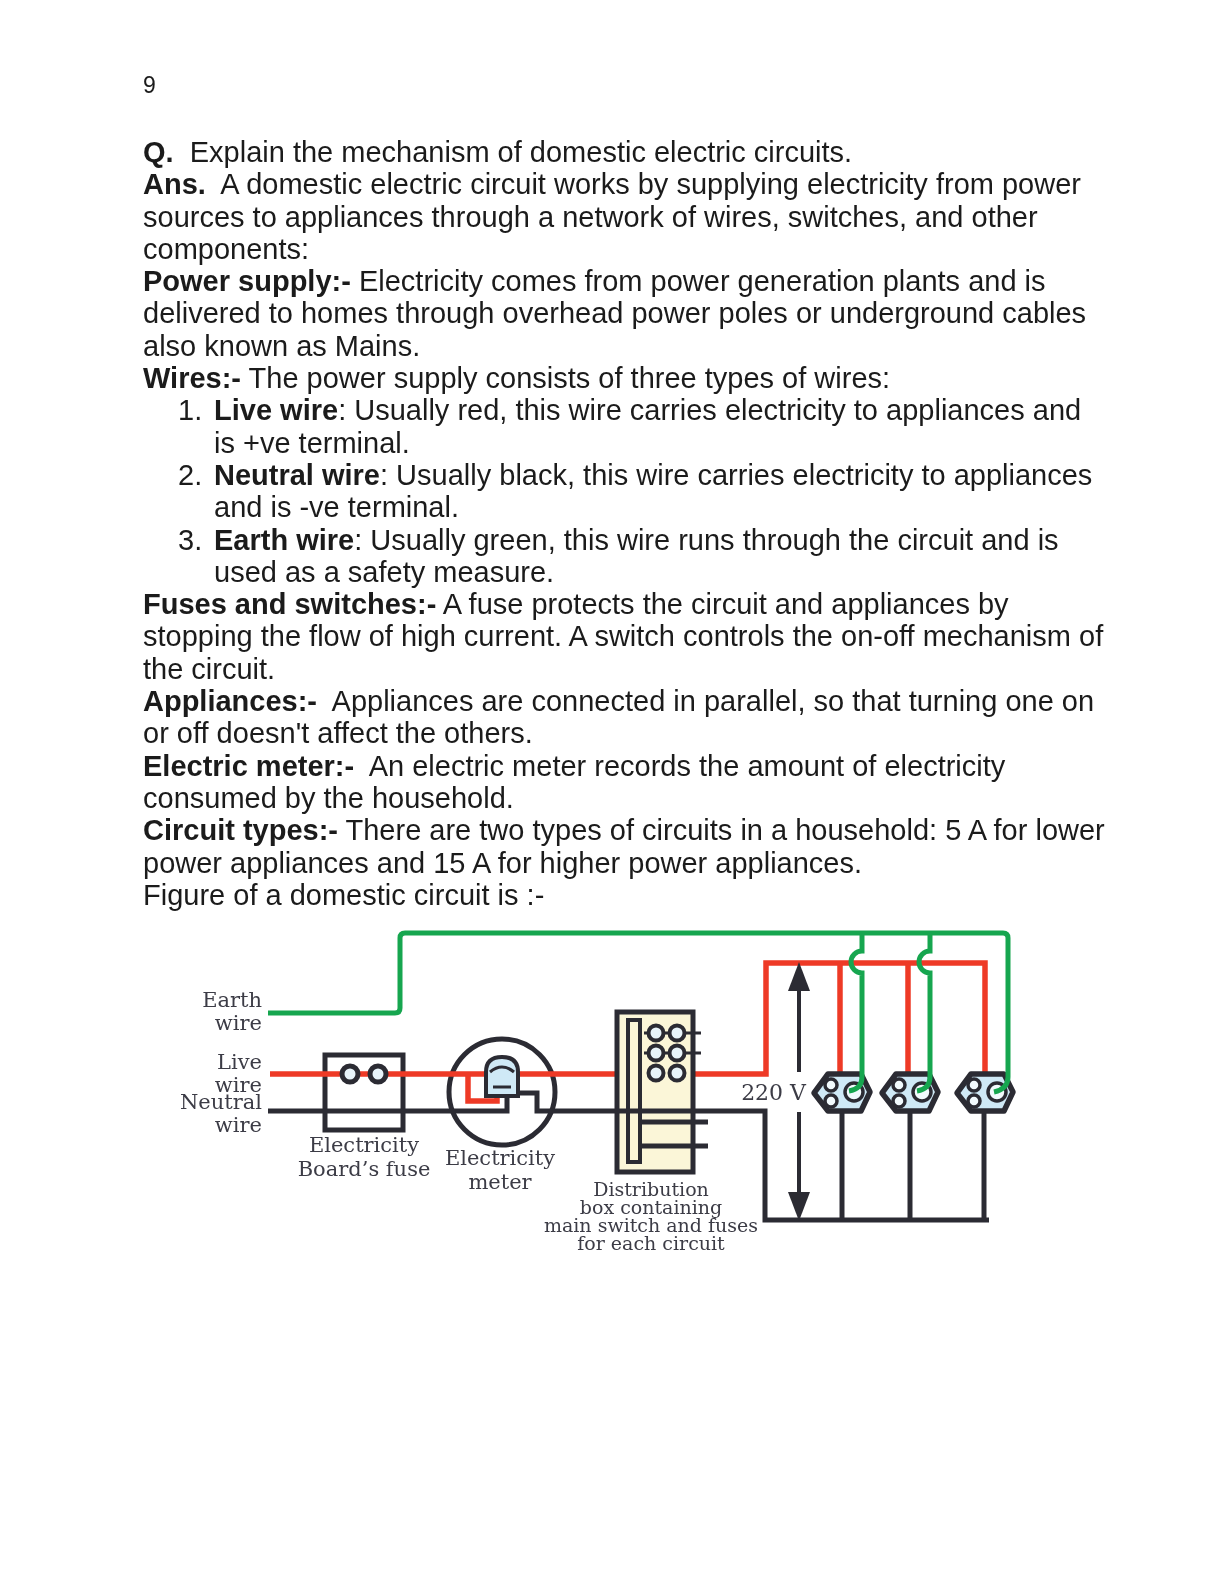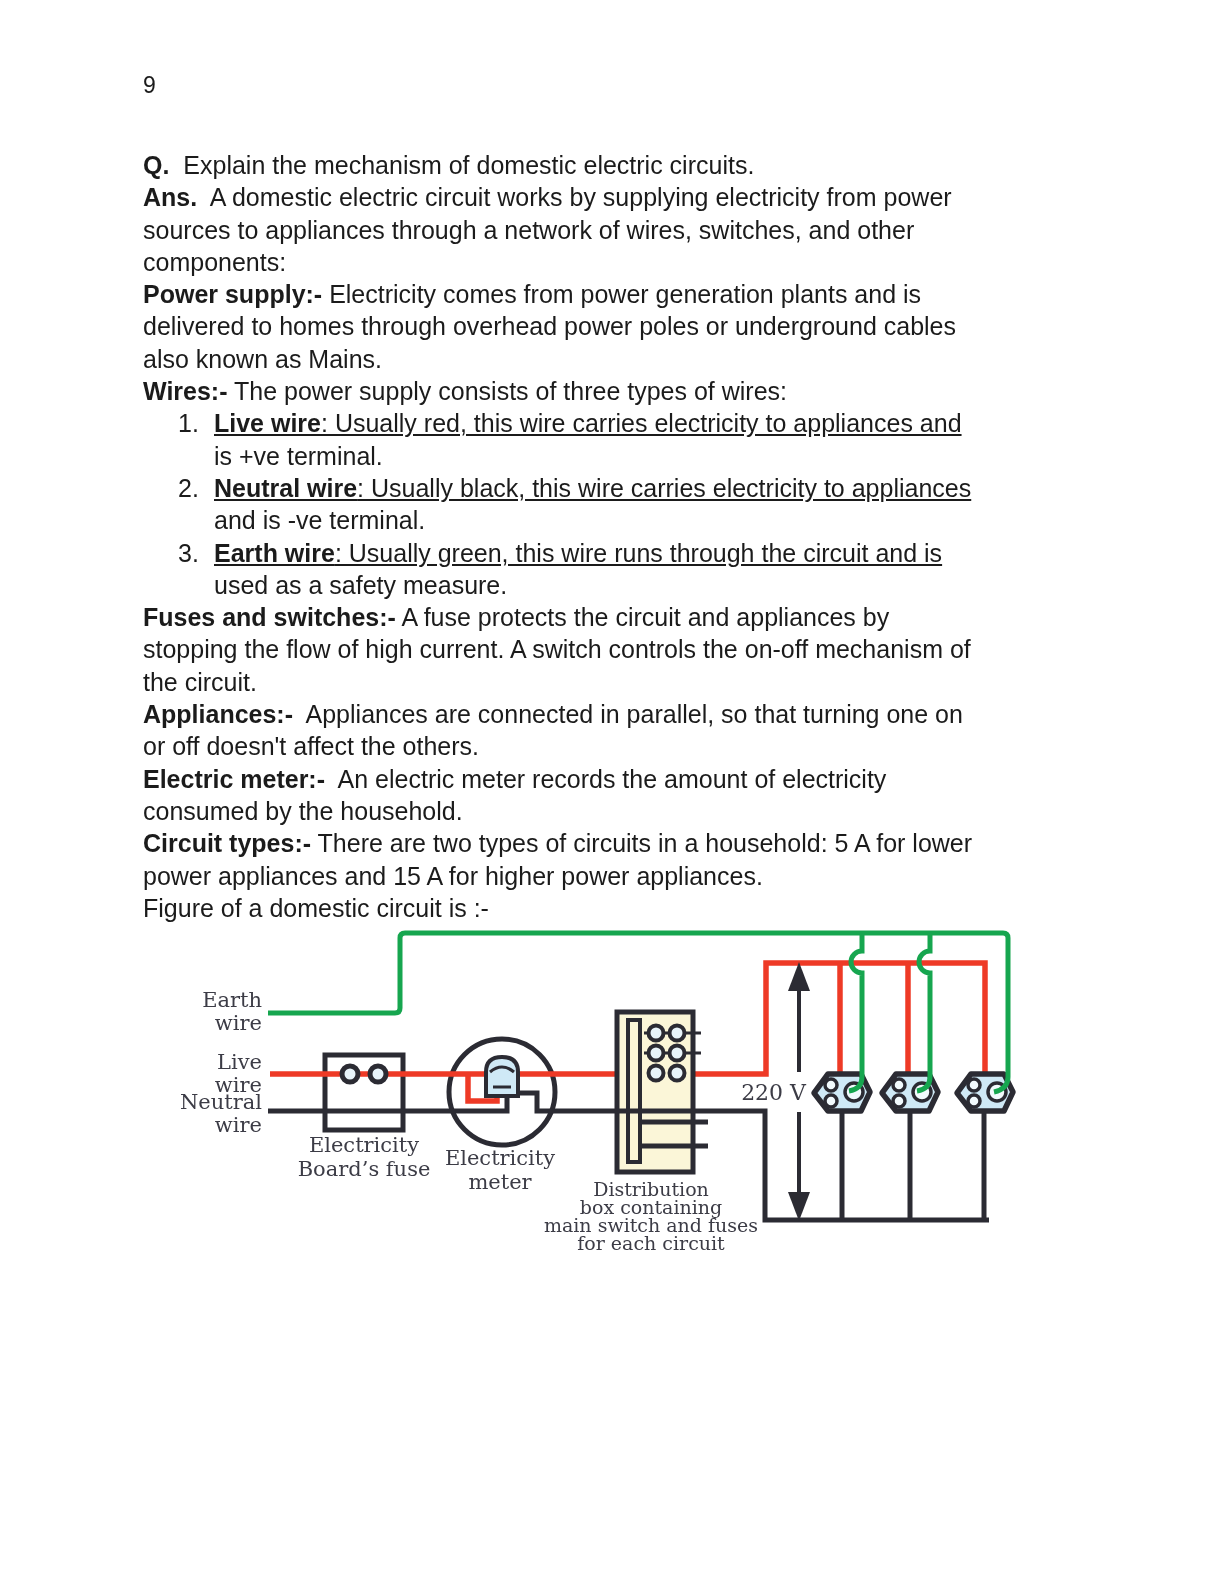--- a/index.html
+++ b/index.html
@@ -8,26 +8,26 @@
     background:#ffffff;
     font-family:"Liberation Sans",sans-serif;
     position:relative;
     color:var(--c-text,#1b1b1b);
   }
   .page-number{
     position:absolute;top:72px;left:143px;
     font-size:23px;
   }
   #content{
-    position:absolute;top:149px;left:143px;
-    font-size:25px;line-height:32.3px;
+    position:absolute;top:136px;left:143px;
+    font-size:29px;line-height:32.3px;
     white-space:pre;
   }
   #content .line{white-space:pre;}
-  #content .line.li{padding-left:35px;text-decoration:underline;}
+  #content .line.li{padding-left:35px;}
   #content .line.li .num{display:inline-block;width:36px;}
   #content .line.cont{padding-left:71px;}
   #content b{font-weight:bold;}
   #diagram{position:absolute;top:900px;left:0;}
   #diagram text{
     font-family:"DejaVu Serif","Liberation Serif",serif;
     fill:var(--c-label,#3c3c46);
   }
   .wire-label{font-size:21px;}
   .comp-label{font-size:21px;}

